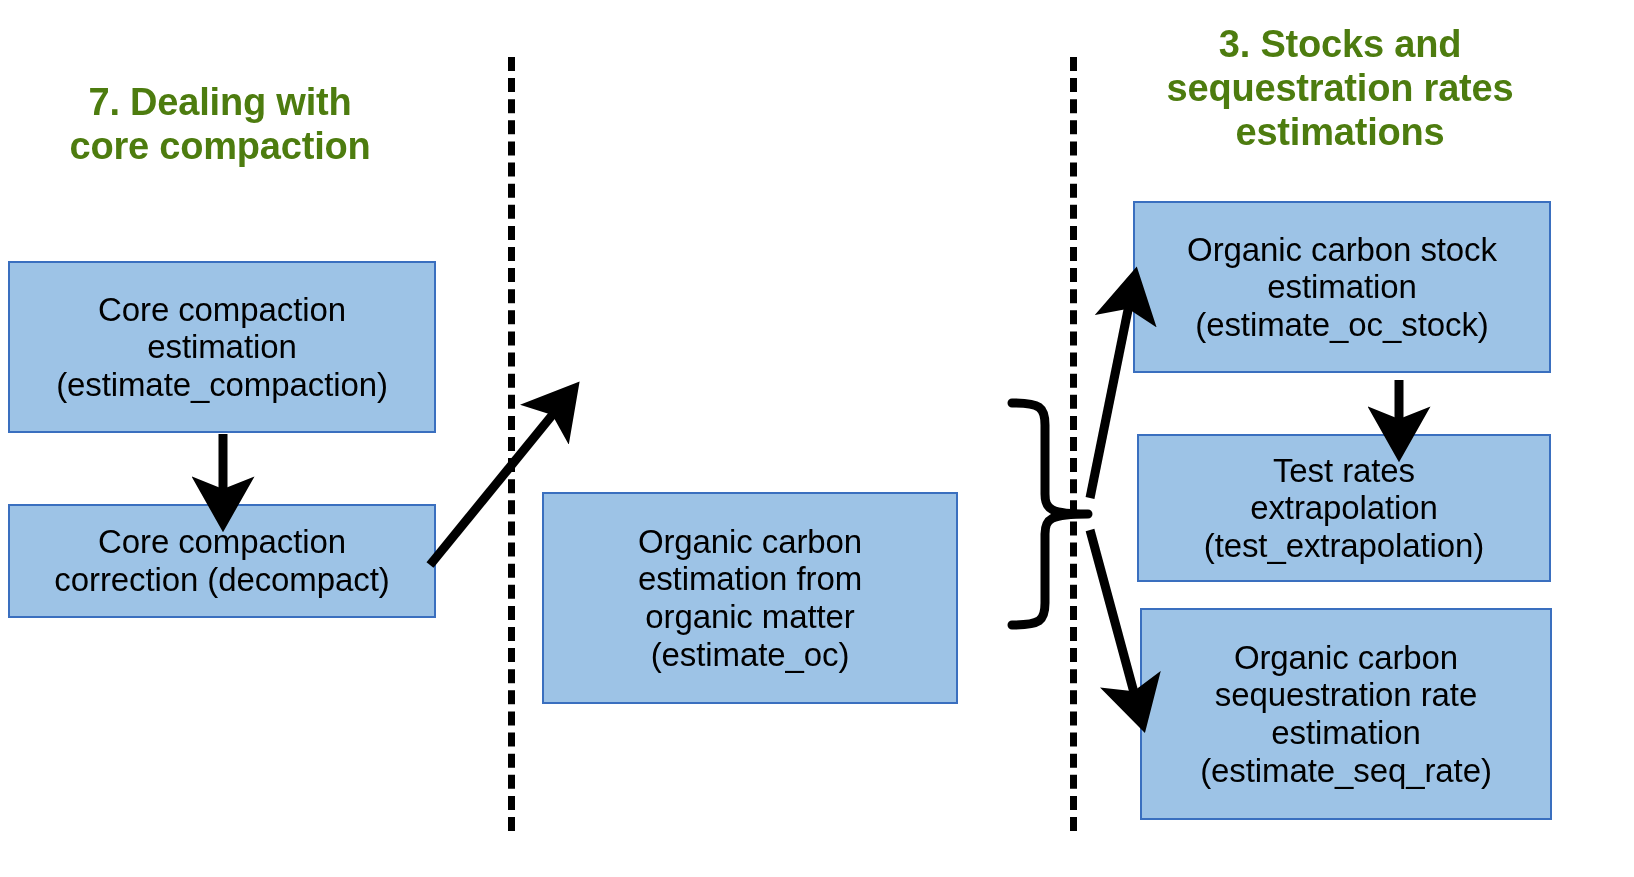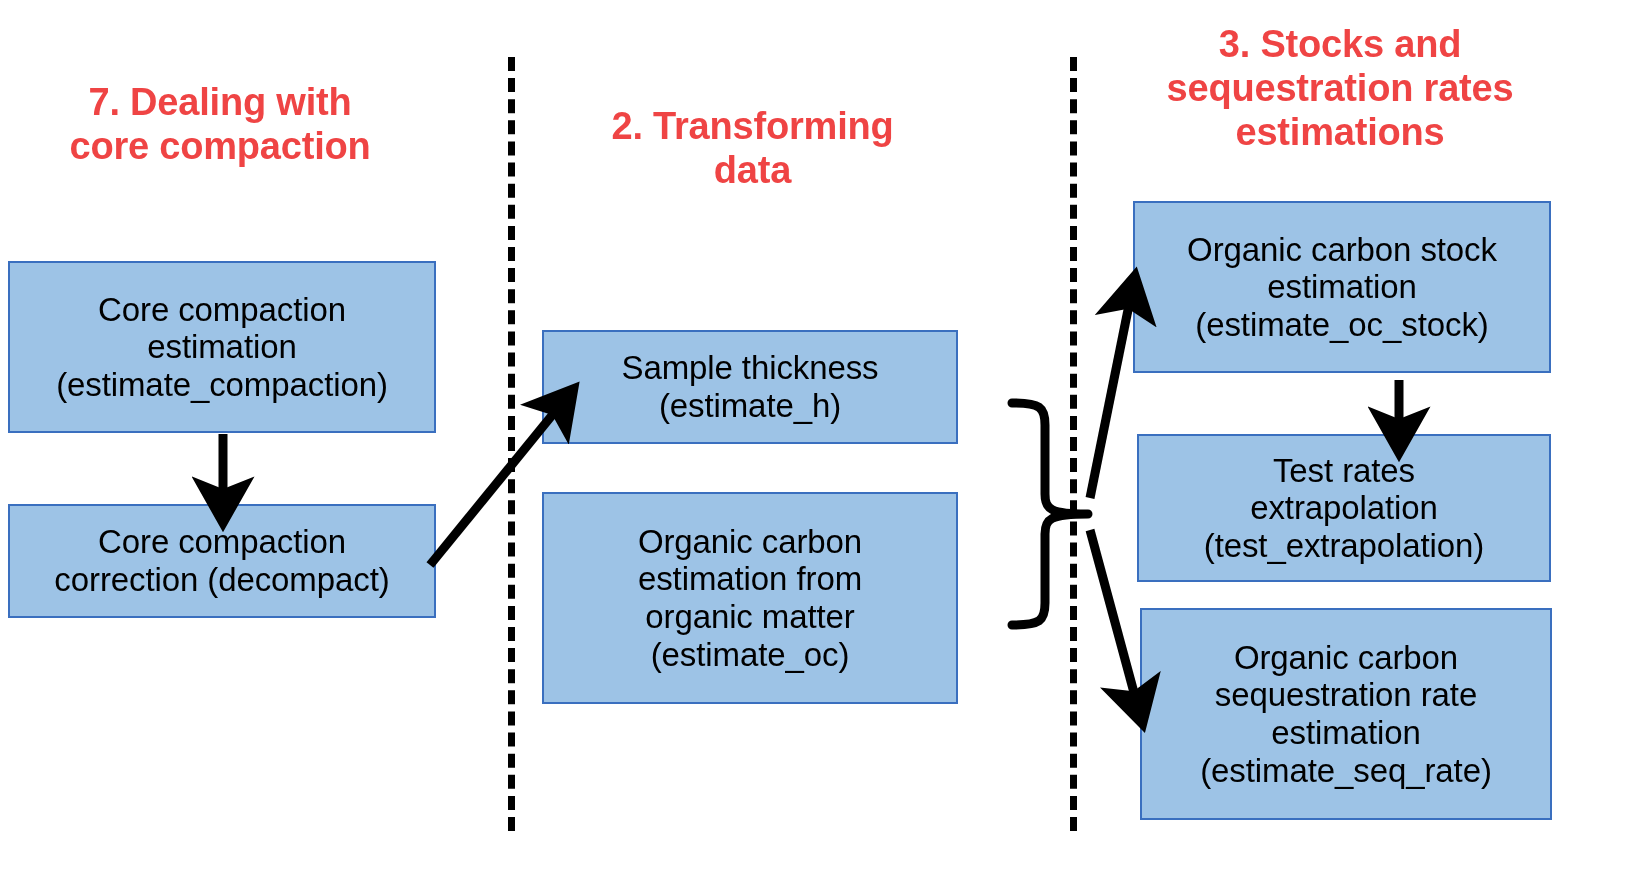--- a/index.html
+++ b/index.html
@@ -13,21 +13,21 @@
   #canvas {
     position: relative;
     width: 1634px;
     height: 877px;
     background: #ffffff;
     overflow: hidden;
   }
   .heading {
     position: absolute;
     font-weight: bold;
-    color: #ef4444;
+    color: #4d7c0f;
     text-align: center;
     line-height: 1.16;
     letter-spacing: -0.2px;
     white-space: pre-line;
   }
   .node {
     position: absolute;
     background: #9DC3E6;
     border: 2px solid #3A6FBF;
     box-sizing: border-box;
@@ -64,25 +64,21 @@
 
   <div class="node" style="left:8px; top:261px; width:428px; height:172px; font-size:33px;">Core compaction
 estimation
 (estimate_compaction)</div>
 
   <div class="node" style="left:8px; top:504px; width:428px; height:114px; font-size:33px;">Core compaction
 correction (decompact)</div>
 
   <div class="divider" style="left:508px; top:57px; height:774px;"></div>
 
-  <div class="heading" style="left:545px; top:104px; width:415px; font-size:38px;">2. Transforming
-data</div>
 
-  <div class="node" style="left:542px; top:330px; width:416px; height:114px; font-size:33px;">Sample thickness
-(estimate_h)</div>
 
   <div class="node" style="left:542px; top:492px; width:416px; height:212px; font-size:33px;">Organic carbon
 estimation from
 organic matter
 (estimate_oc)</div>
 
   <div class="divider" style="left:1070px; top:57px; height:774px;"></div>
 
   <div class="heading" style="left:1110px; top:22px; width:460px; font-size:38px;">3. Stocks and
 sequestration rates

